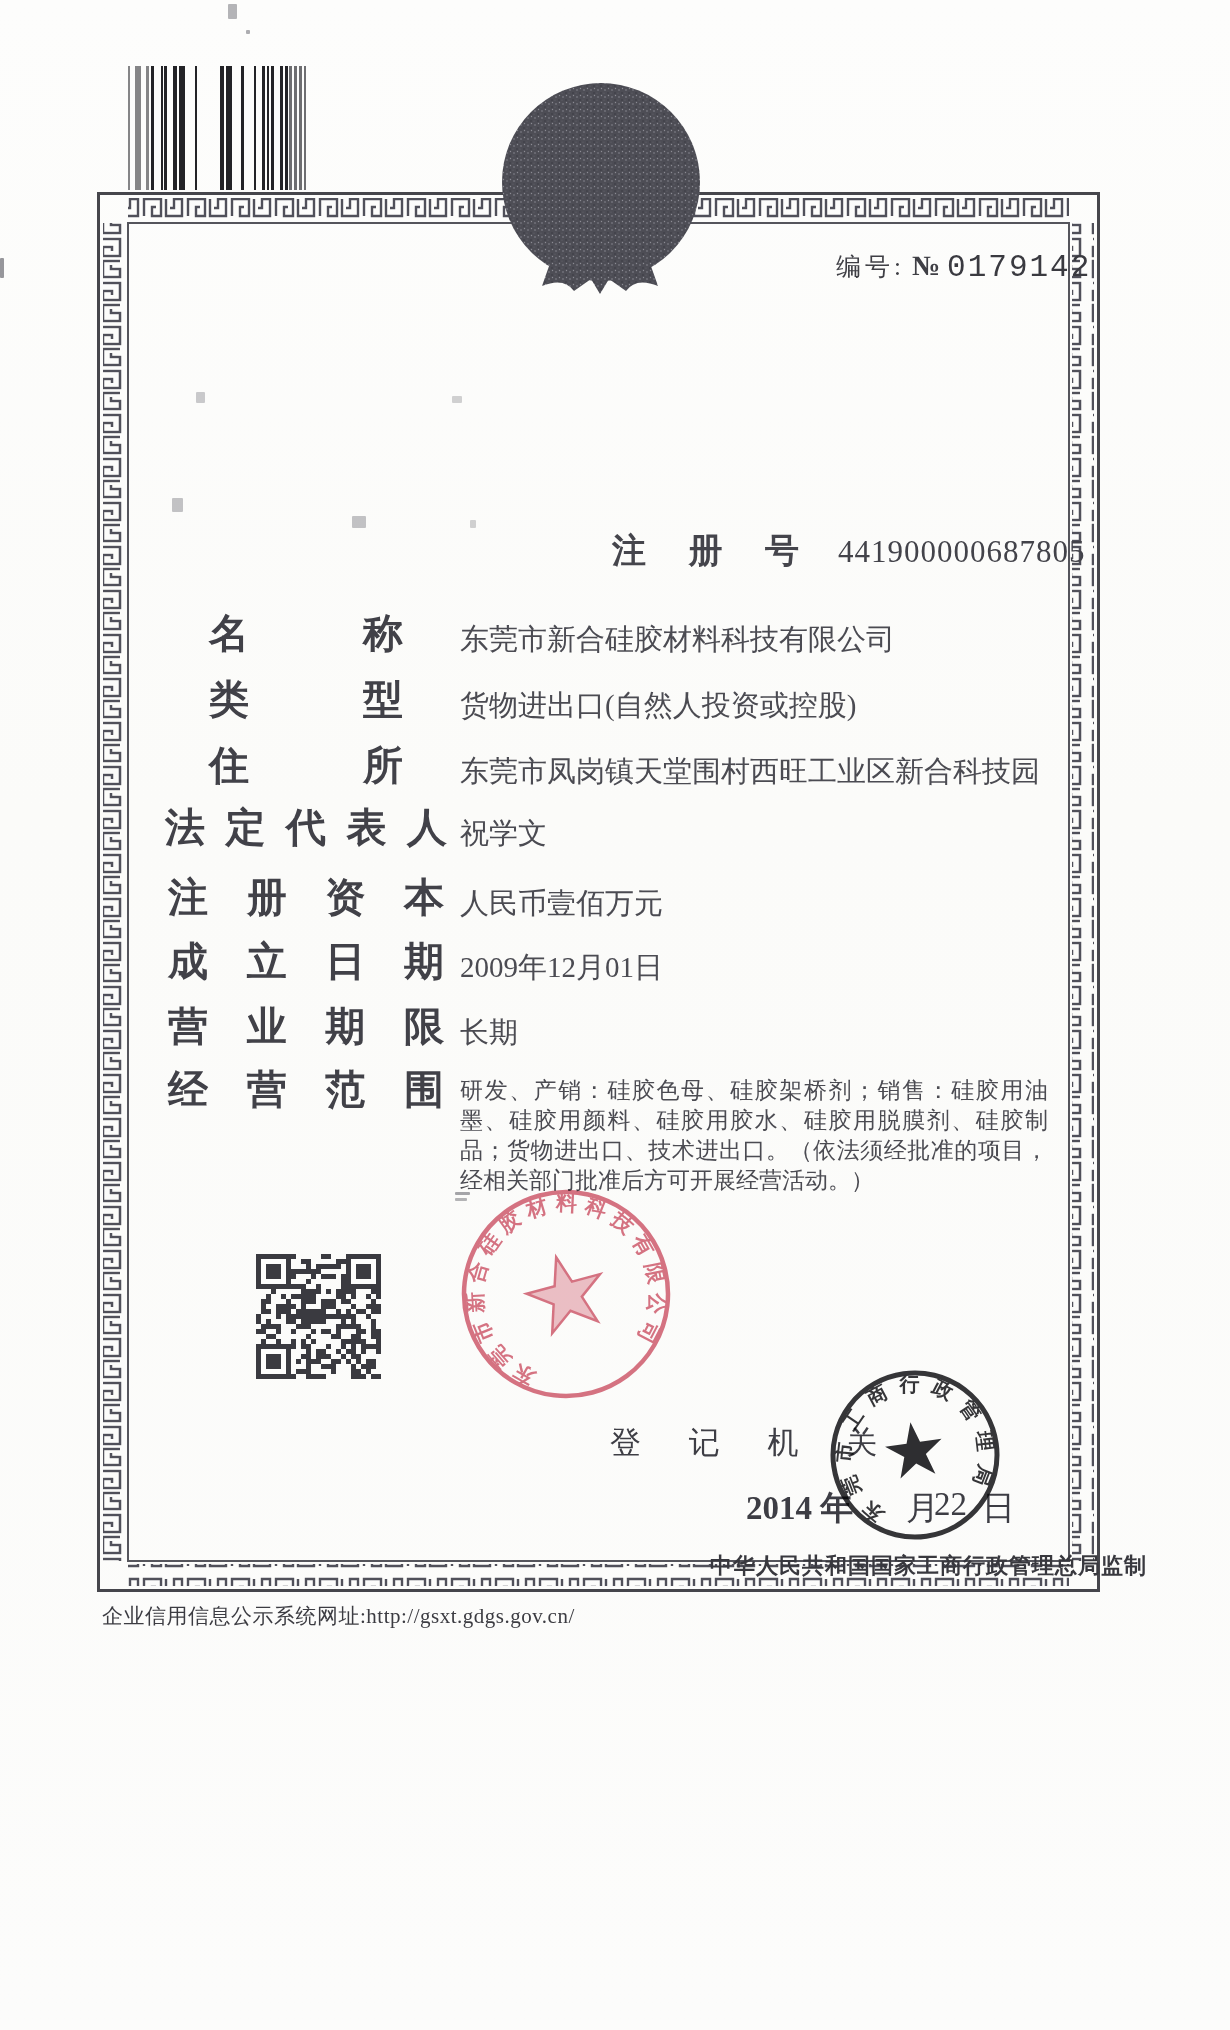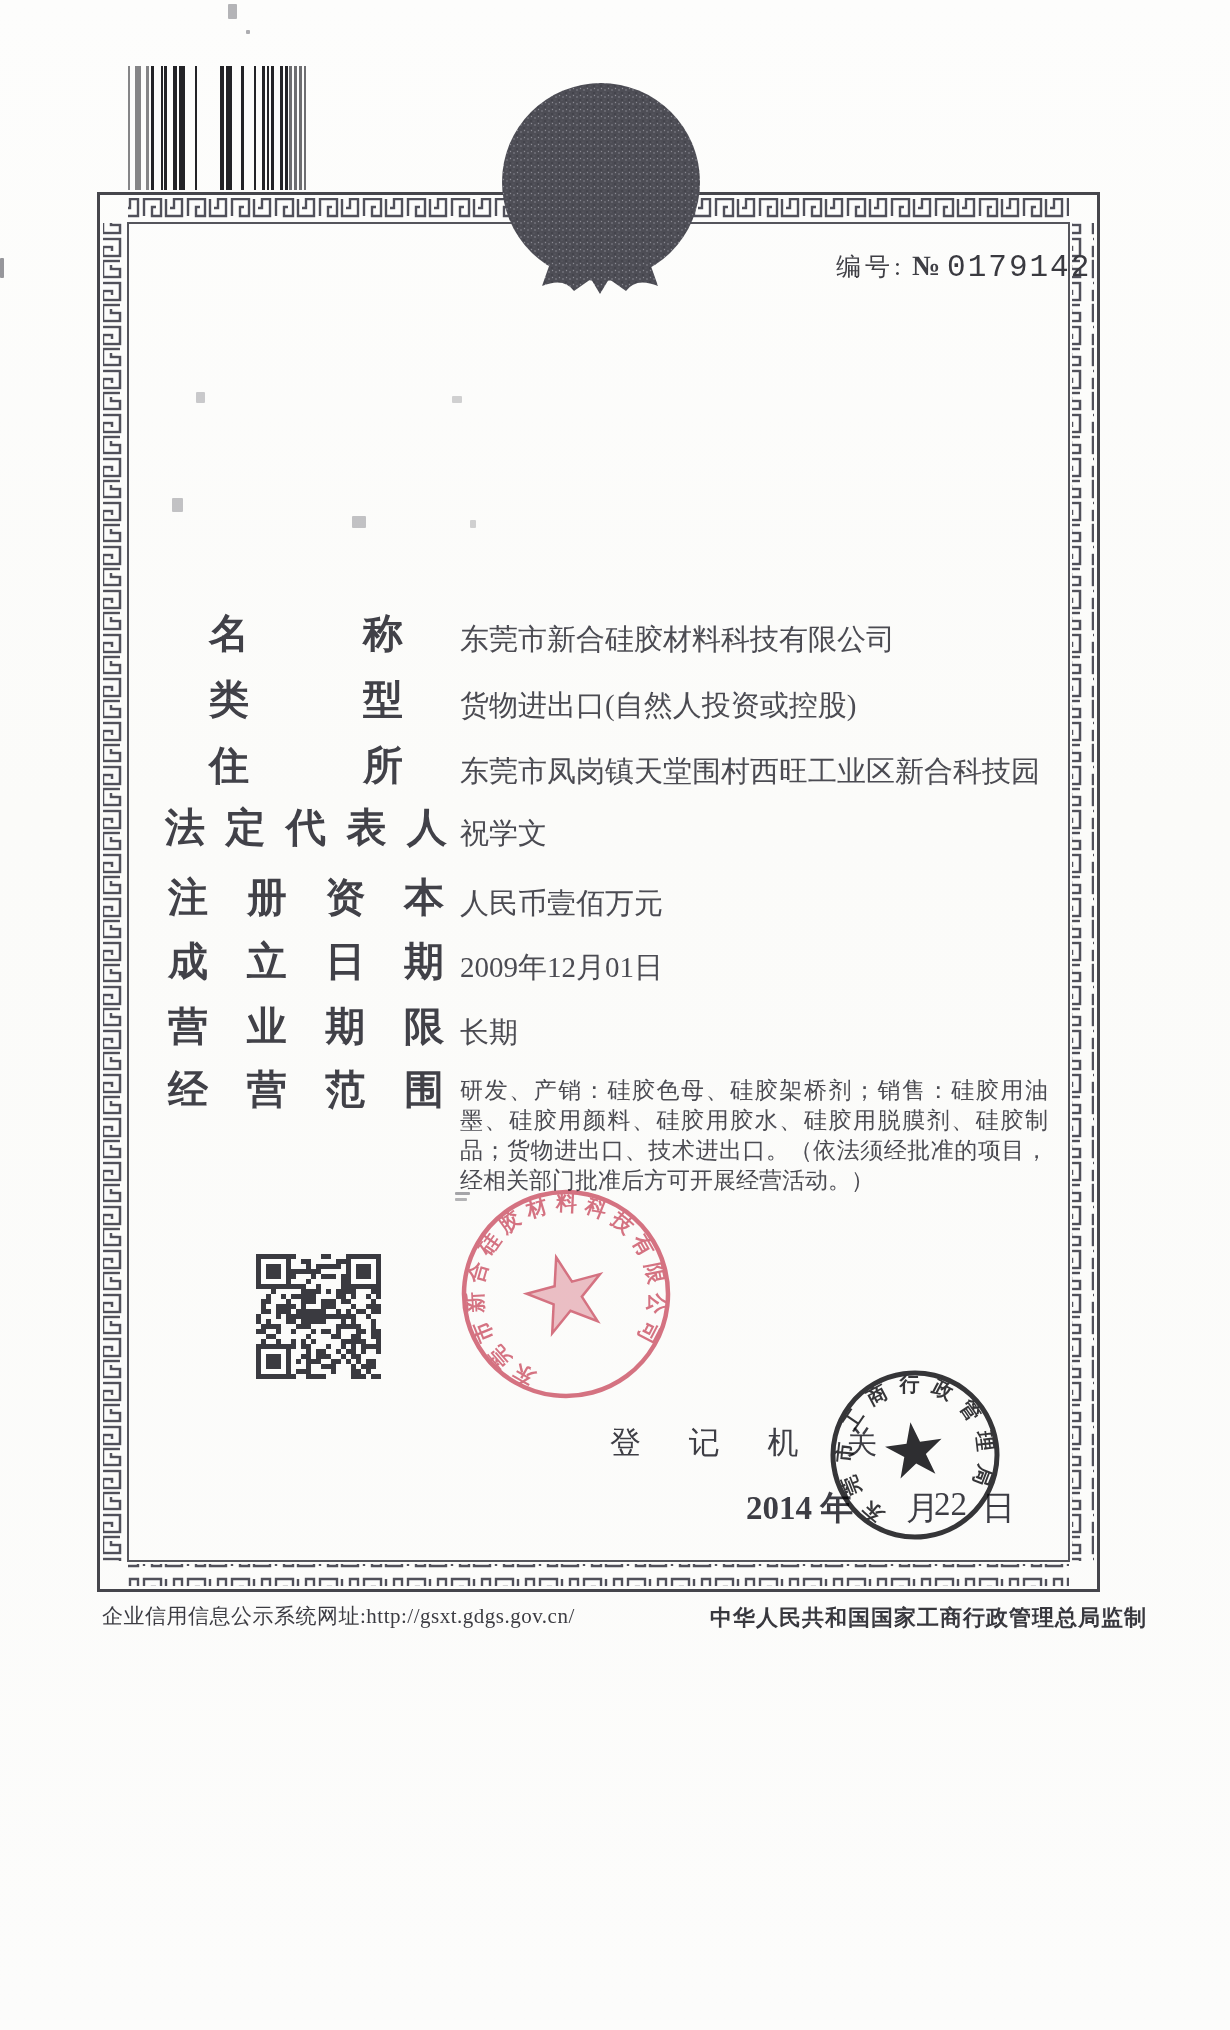--- a/index.html
+++ b/index.html
@@ -40,21 +40,21 @@
   .qr{left:256px;top:1254px;z-index:4;}
   
   .red-seal{left:452px;top:1180px;z-index:6;mix-blend-mode:multiply;opacity:.92;}
   .black-seal{left:826px;top:1366px;z-index:6;mix-blend-mode:multiply;opacity:.93;}
   
   .registry{left:610px;top:1422px;font-size:31px;font-weight:400;letter-spacing:20px;color:#3e3e45;z-index:5;}
   .date-part{position:absolute;top:1486px;font-size:33px;color:#3d3d44;z-index:5;}
   .d-year{left:746px;font-weight:bold;}.d-month{left:906px;}.d-day{left:934px;}.d-daysfx{left:982px;}
   
   .footer-left{left:102px;top:1602px;font-size:21px;color:#3c3c42;z-index:4;letter-spacing:.5px;}
-  .footer-right{left:710px;top:1603px;font-size:22px;font-weight:600;color:#38383e;z-index:4;letter-spacing:1px;}
+  .footer-right{left:710px;top:1551px;font-size:22px;font-weight:600;color:#38383e;z-index:4;letter-spacing:1px;}
   
   .speck{position:absolute;background:#6b6b72;opacity:.55;z-index:2;border-radius:1px;}
 </style>
 </head>
 <body>
 
 <div class="page">
 
   <div class="abs barcode" id="barcode"><svg width="182" height="124">
         <rect x="0" y="0" width="2" height="124" fill="#232327"></rect>
@@ -116,20 +116,24 @@
     <path d="M56,172 L44,206 Q66,197 76,211 L93,199 L102,214 L111,199 L128,211 Q138,197 160,206 L148,172 Z" fill="url(#noise)"></path>
   </svg>
 
   <div class="abs serial">
     <span class="lbl">编号:</span>
     <span class="nosign">№</span>
     <span class="num">0179142</span>
   </div>
 
 
+  <div class="abs regline">
+    <span class="lbl">注 册 号</span>
+    <span class="num">441900000687805</span>
+  </div>
 
   <div class="row" style="top:612px">
     <div class="row-label pad2">
       <span>名</span>
       <span>称</span>
     </div>
     <div class="row-value">东莞市新合硅胶材料科技有限公司</div>
   </div>
 
   <div class="row" style="top:678px">

